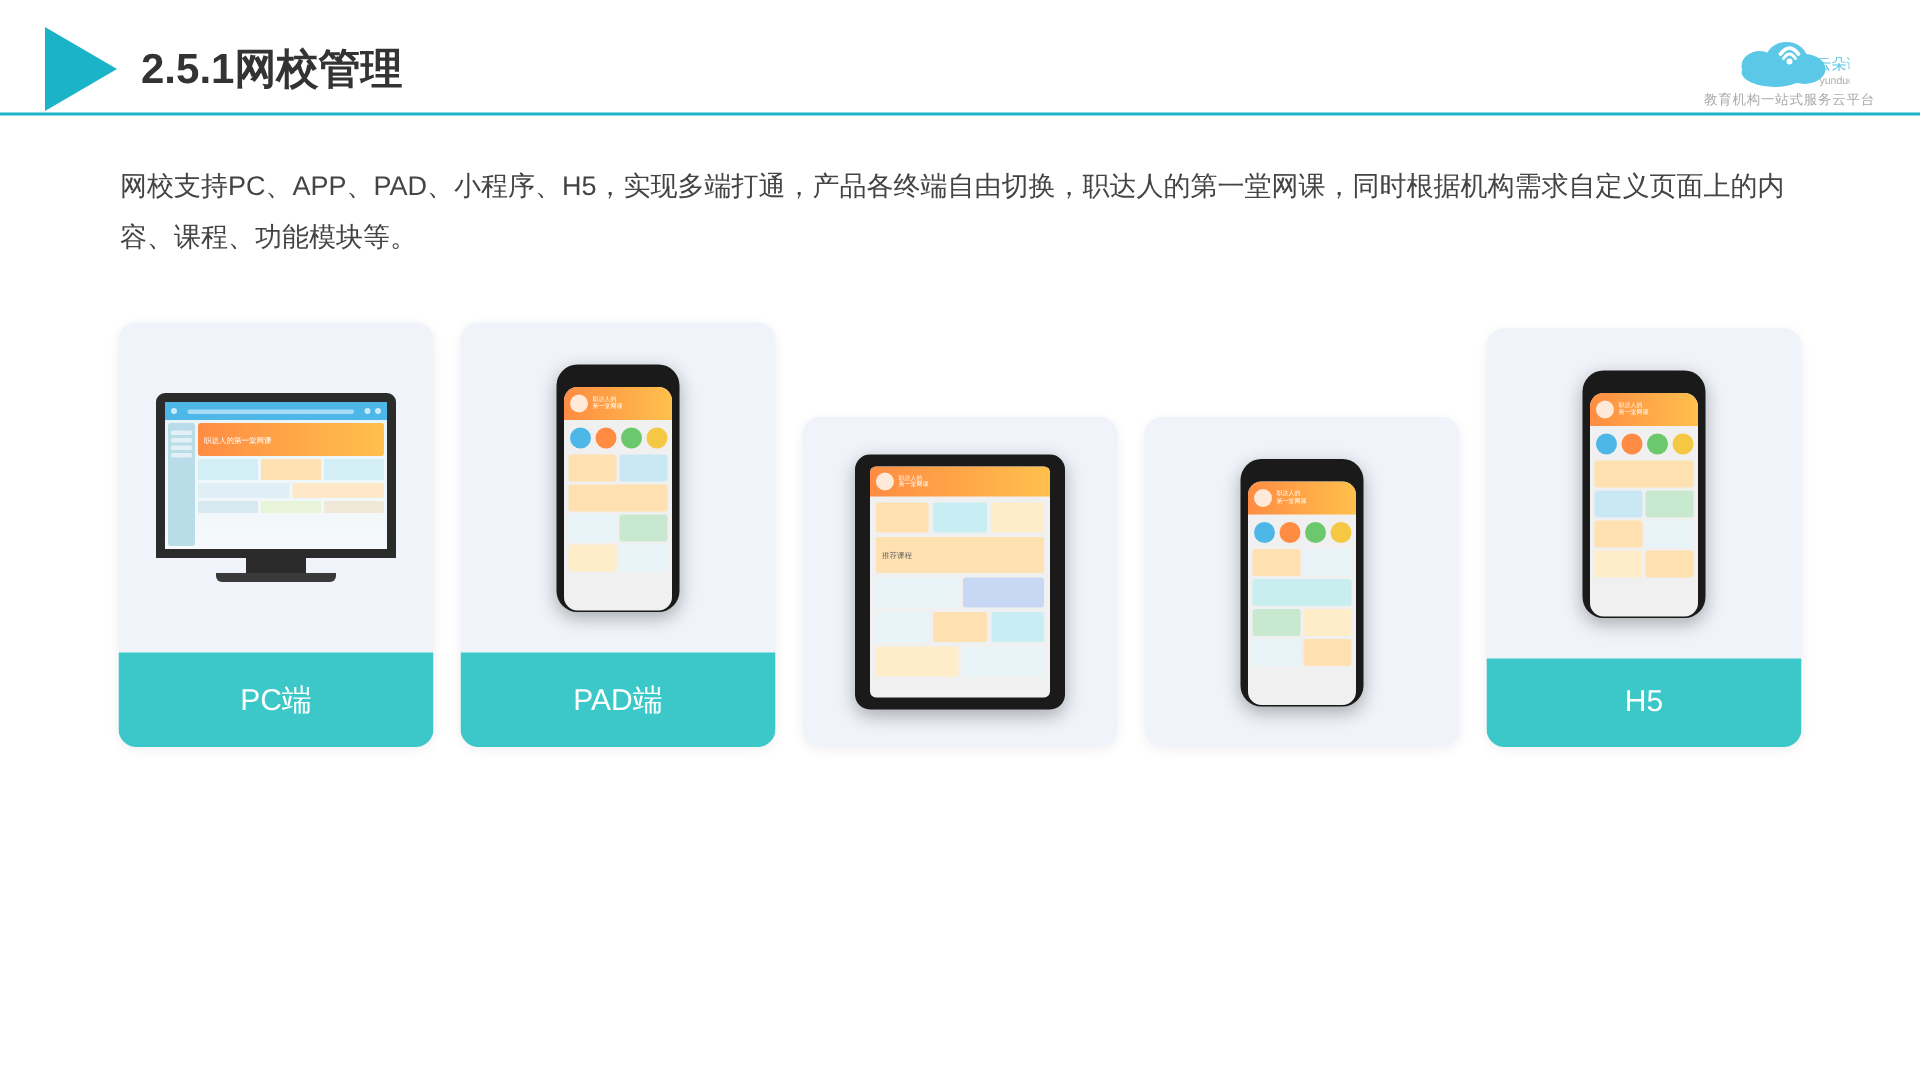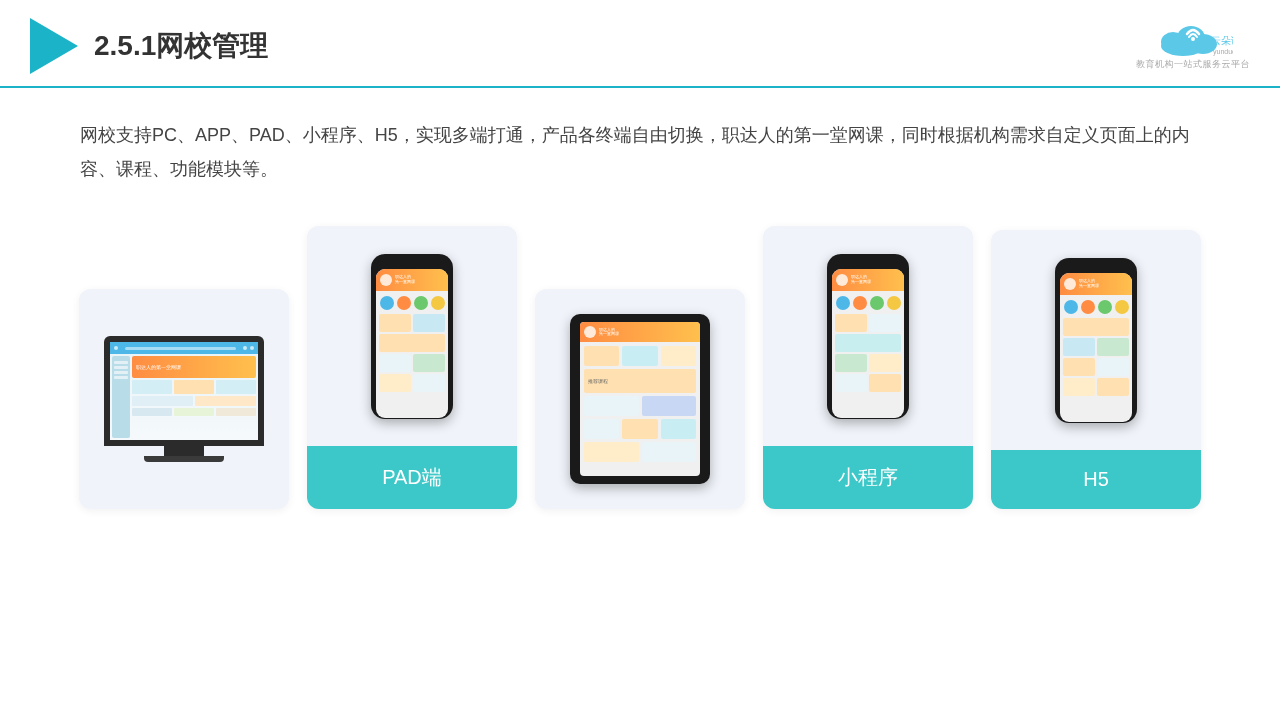--- a/index.html
+++ b/index.html
@@ -8,22 +8,23 @@
       height: 720px;
       background: #ffffff;
       font-family: 'Microsoft YaHei', 'PingFang SC', sans-serif;
       overflow: hidden;
       position: relative;
     }
 
     
     .header {
       display: flex;
+      align-items: center;
       justify-content: space-between;
-      padding: 18px 30px 12px 30px;
+      padding: 18px 30px 1px 30px;
       border-bottom: 2px solid #1ab3c8;
       gap: 48px;
     }
     .header-left {
       display: flex;
       align-items: center;
       gap: 16px;
     }
     .logo-triangle {
       width: 0;
@@ -408,20 +409,21 @@
                   <div style="flex:1;height:8px;background:#f0e8d8;border-radius:1px;"></div>
                 </div>
               </div>
             </div>
           </div>
         </div>
         <div class="pc-stand"></div>
         <div class="pc-base"></div>
       </div>
     </div>
+    <div class="card-label">PC端</div>
   </div>
 
   <div class="card">
     <div class="card-image-area">
       <div class="device-phone">
         <div class="phone-outer">
           <div class="phone-notch"></div>
           <div class="phone-screen">
             <div class="phone-header">
               <div class="phone-avatar"></div>
@@ -530,21 +532,20 @@
               </div>
               <div class="phone-row">
                 <div class="phone-block"></div>
                 <div class="phone-block orange"></div>
               </div>
             </div>
           </div>
         </div>
       </div>
     </div>
-    <div class="card-label">小程序</div>
   </div>
 
   <div class="card">
     <div class="card-image-area">
       <div class="device-phone">
         <div class="phone-outer">
           <div class="phone-notch"></div>
           <div class="phone-screen">
             <div class="phone-header">
               <div class="phone-avatar"></div>

